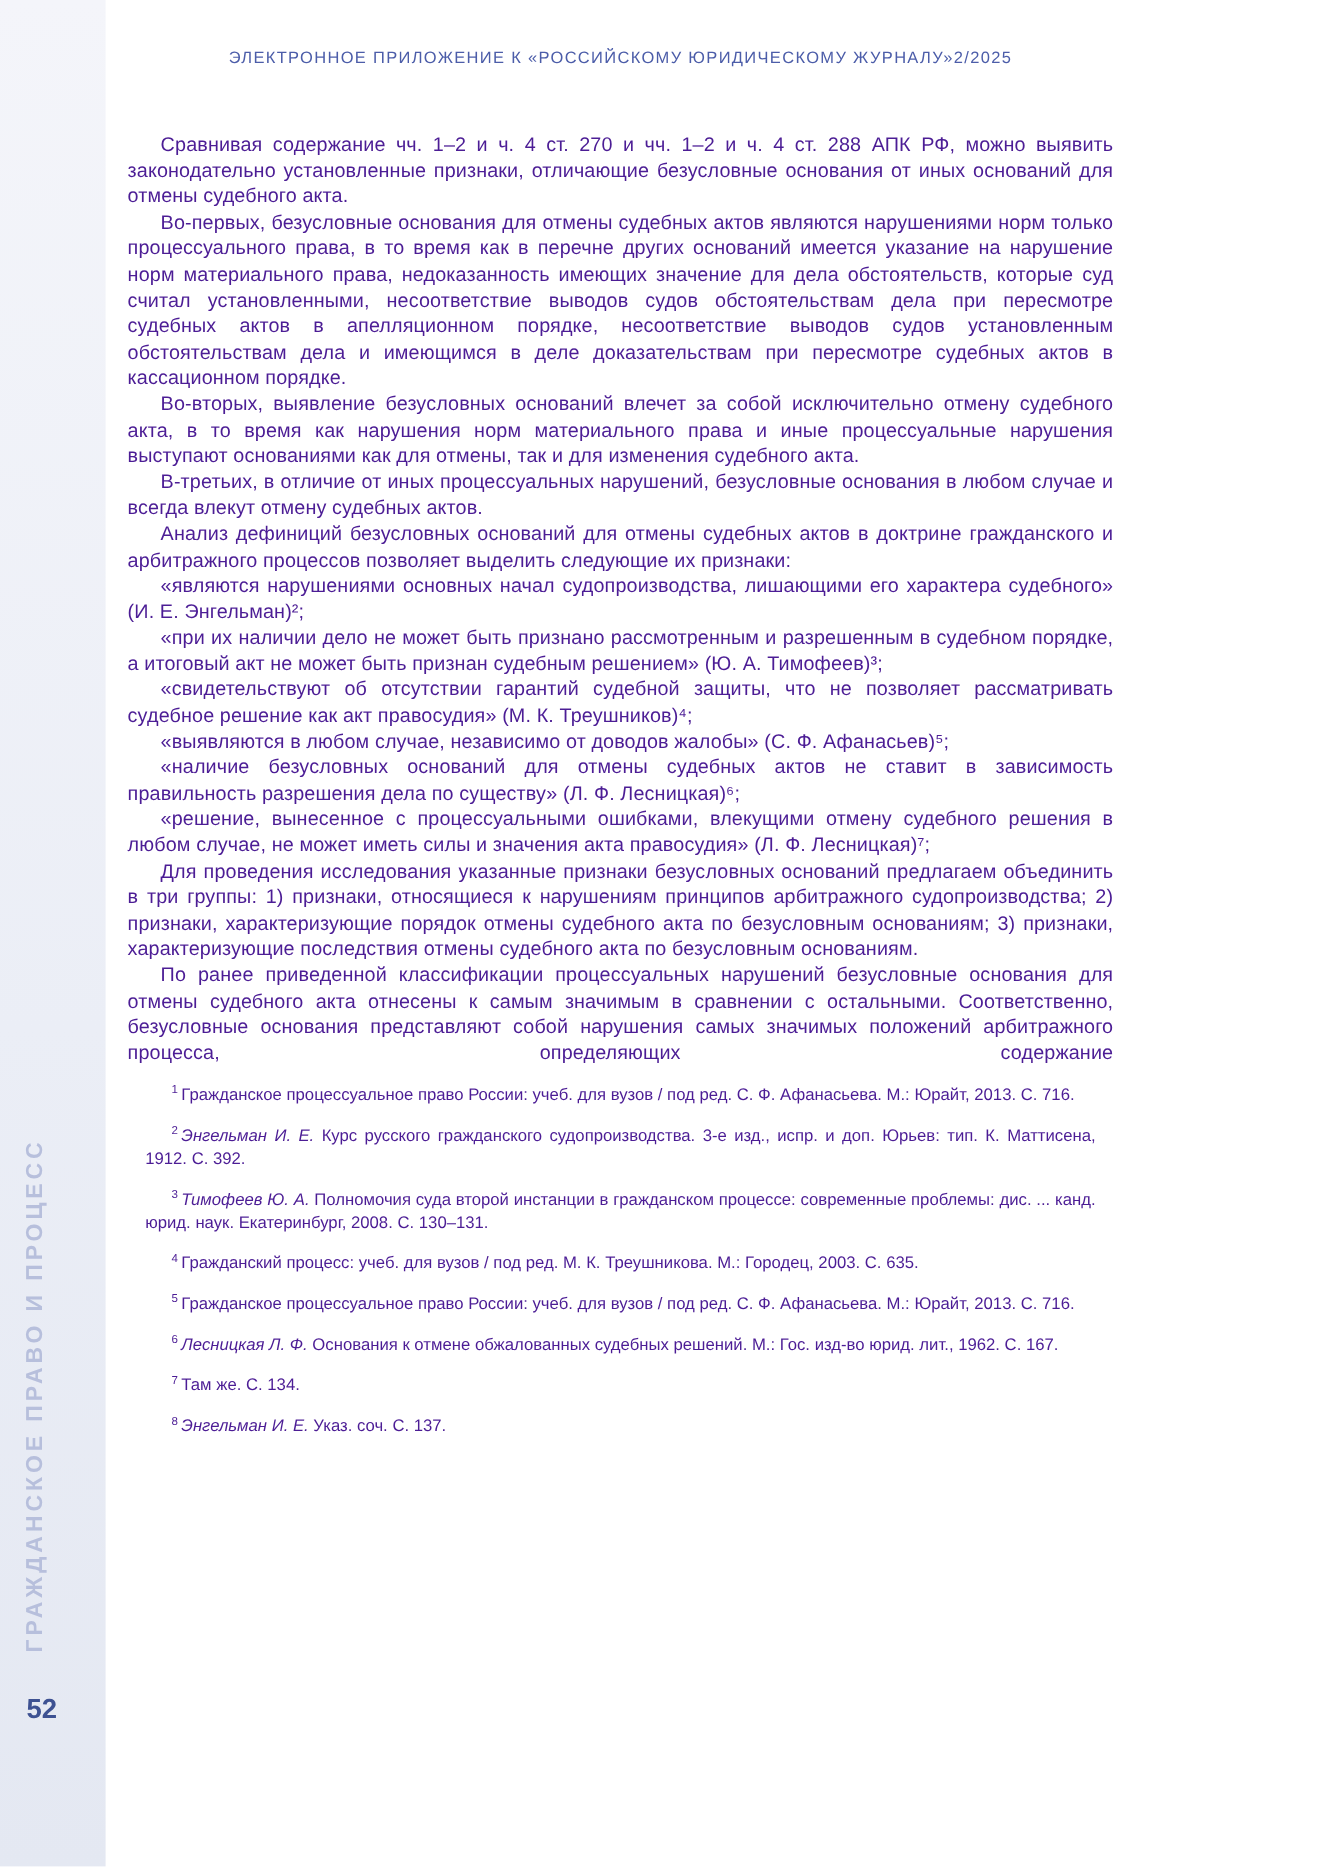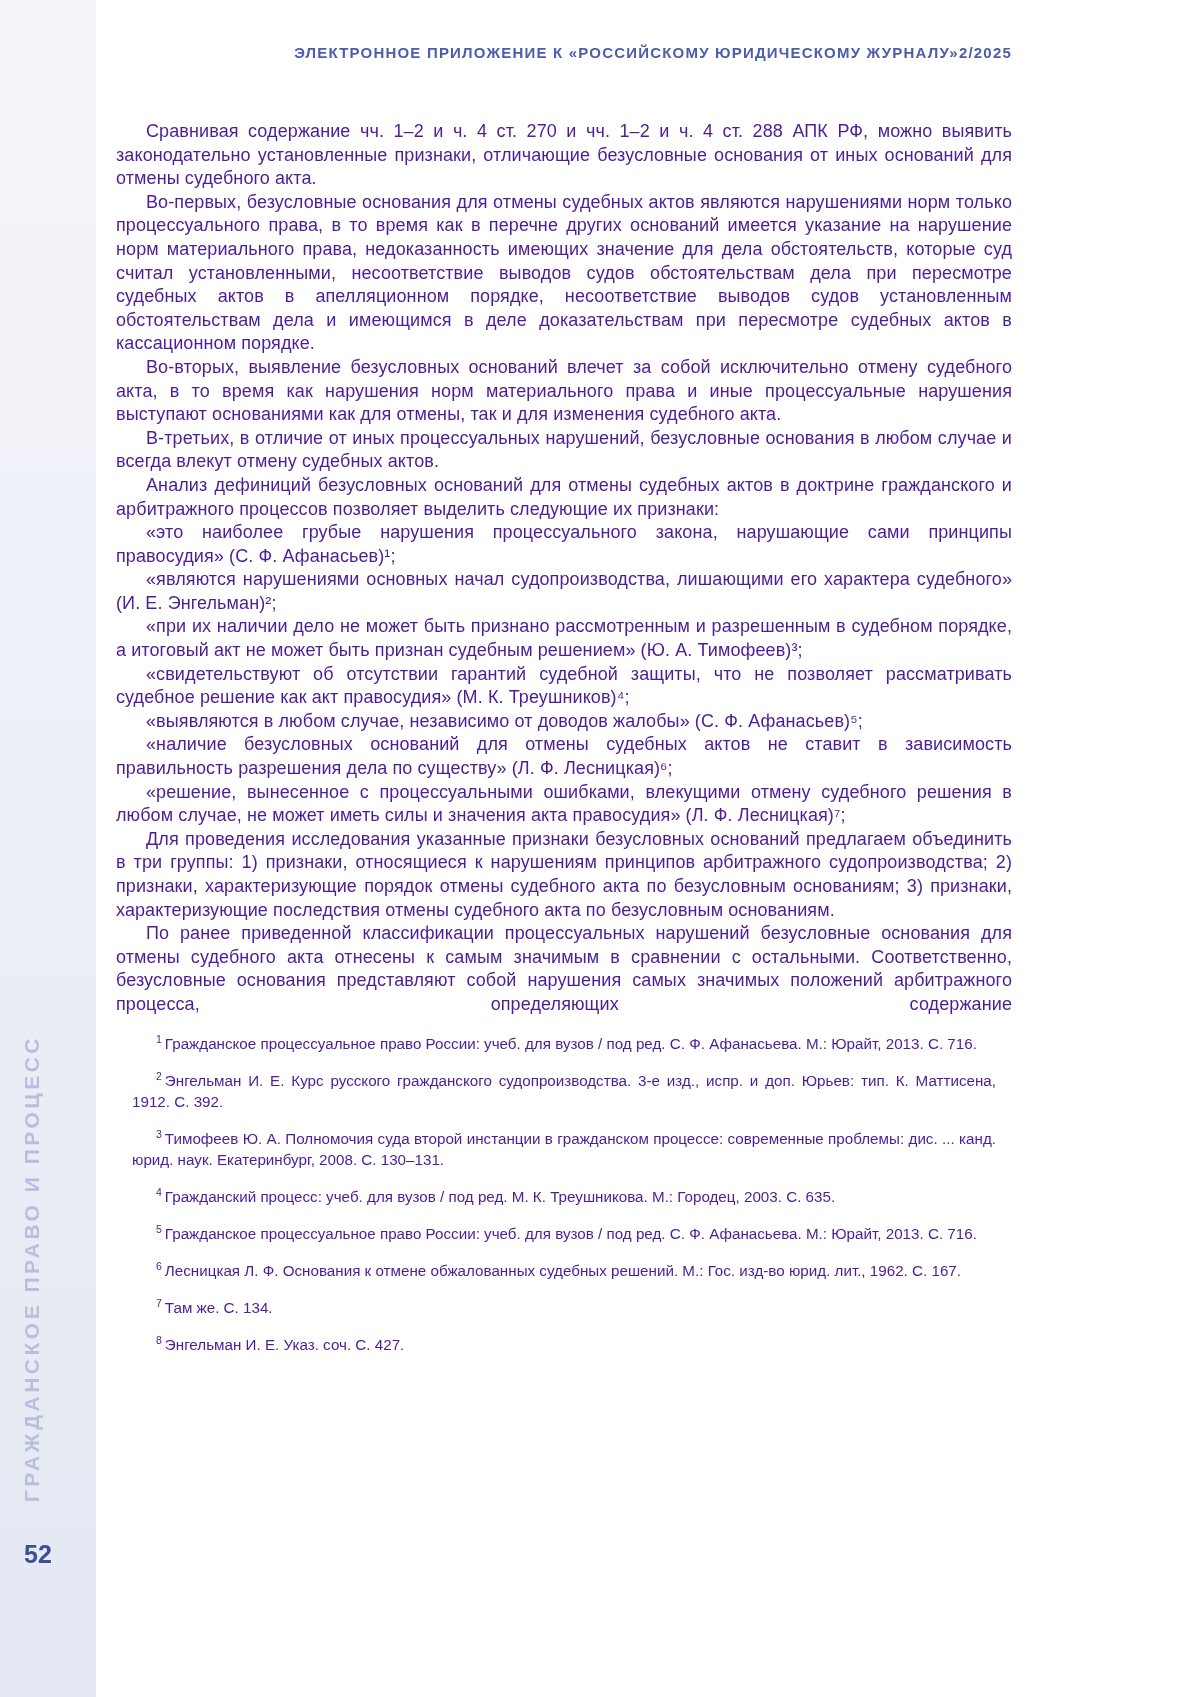--- a/index.html
+++ b/index.html
@@ -36,23 +36,23 @@
     font-size: 25px;
     font-weight: bold;
     color: #3d5192;
   }
   .header {
     position: absolute;
     left: 116px;
     top: 44px;
     width: 896px;
     display: flex;
-    justify-content: flex-end;
+    justify-content: center;
     align-items: baseline;
-    font-weight: bold;
+    font-weight: normal;
     font-size: 15px;
     letter-spacing: 1.2px;
     color: #4c5da9;
     white-space: nowrap;
   }
   .content {
     position: absolute;
     left: 116px;
     top: 120px;
     width: 896px;
@@ -75,21 +75,21 @@
     line-height: 21px;
     text-align: justify;
     text-indent: 24px;
     hyphens: auto;
   }
   .fn-marker {
     font-size: 10.5px;
     margin-right: 3px;
     line-height: 0;
   }
-  .fn-author { }
+  .fn-author { font-style: italic; }
 </style>
 </head>
 <body>
 
 <div class="page">
 
   <div class="sidebar">
     <div class="section-label">ГРАЖДАНСКОЕ ПРАВО И ПРОЦЕСС</div>
     <div class="page-number">52</div>
   </div>
@@ -98,35 +98,34 @@
     <span>ЭЛЕКТРОННОЕ ПРИЛОЖЕНИЕ К «РОССИЙСКОМУ ЮРИДИЧЕСКОМУ ЖУРНАЛУ»</span>
     <span>2/2025</span>
   </div>
 
   <div class="content">
     <p class="body-par">Сравнивая содержание чч. 1–2 и ч. 4 ст. 270 и чч. 1–2 и ч. 4 ст. 288 АПК РФ, можно выявить законодательно установленные признаки, отличающие безусловные основания от иных оснований для отмены судебного акта.</p>
     <p class="body-par">Во-первых, безусловные основания для отмены судебных актов являются нарушениями норм только процессуального права, в то время как в перечне других оснований имеется указание на нарушение норм материального права, недоказанность имеющих значение для дела обстоятельств, которые суд считал установленными, несоответствие выводов судов обстоятельствам дела при пересмотре судебных актов в апелляционном порядке, несоответствие выводов судов установленным обстоятельствам дела и имеющимся в деле доказательствам при пересмотре судебных актов в кассационном порядке.</p>
     <p class="body-par">Во-вторых, выявление безусловных оснований влечет за собой исключительно отмену судебного акта, в то время как нарушения норм материального права и иные процессуальные нарушения выступают основаниями как для отмены, так и для изменения судебного акта.</p>
     <p class="body-par">В-третьих, в отличие от иных процессуальных нарушений, безусловные основания в любом случае и всегда влекут отмену судебных актов.</p>
     <p class="body-par">Анализ дефиниций безусловных оснований для отмены судебных актов в доктрине гражданского и арбитражного процессов позволяет выделить следующие их признаки:</p>
-    <p class="body-par">«это наиболее грубые нарушения процессуального закона, нарушающие сами принципы правосудия» (С. Ф. Афанасьев)¹;</p>
     <p class="body-par">«являются нарушениями основных начал судопроизводства, лишающими его характера судебного» (И. Е. Энгельман)²;</p>
     <p class="body-par">«при их наличии дело не может быть признано рассмотренным и разрешенным в судебном порядке, а итоговый акт не может быть признан судебным решением» (Ю. А. Тимофеев)³;</p>
     <p class="body-par">«свидетельствуют об отсутствии гарантий судебной защиты, что не позволяет рассматривать судебное решение как акт правосудия» (М. К. Треушников)⁴;</p>
     <p class="body-par">«выявляются в любом случае, независимо от доводов жалобы» (С. Ф. Афанасьев)⁵;</p>
     <p class="body-par">«наличие безусловных оснований для отмены судебных актов не ставит в зависимость правильность разрешения дела по существу» (Л. Ф. Лесницкая)⁶;</p>
     <p class="body-par">«решение, вынесенное с процессуальными ошибками, влекущими отмену судебного решения в любом случае, не может иметь силы и значения акта правосудия» (Л. Ф. Лесницкая)⁷;</p>
     <p class="body-par">Для проведения исследования указанные признаки безусловных оснований предлагаем объединить в три группы: 1) признаки, относящиеся к нарушениям принципов арбитражного судопроизводства; 2) признаки, характеризующие порядок отмены судебного акта по безусловным основаниям; 3) признаки, характеризующие последствия отмены судебного акта по безусловным основаниям.</p>
     <p class="body-par fill-last">По ранее приведенной классификации процессуальных нарушений безусловные основания для отмены судебного акта отнесены к самым значимым в сравнении с остальными. Соответственно, безусловные основания представляют собой нарушения самых значимых положений арбитражного процесса, определяющих содержание</p>
 
     <div class="footnotes">
       <p class="footnote"><sup class="fn-marker">1</sup><span class="fn-author"></span><span>Гражданское процессуальное право России: учеб. для вузов / под ред. С. Ф. Афанасьева. М.: Юрайт, 2013. С. 716.</span></p>
       <p class="footnote"><sup class="fn-marker">2</sup><span class="fn-author">Энгельман И. Е.</span><span> Курс русского гражданского судопроизводства. 3-е изд., испр. и доп. Юрьев: тип. К. Маттисена, 1912. С. 392.</span></p>
       <p class="footnote"><sup class="fn-marker">3</sup><span class="fn-author">Тимофеев Ю. А.</span><span> Полномочия суда второй инстанции в гражданском процессе: современные проблемы: дис. ... канд. юрид. наук. Екатеринбург, 2008. С. 130–131.</span></p>
       <p class="footnote"><sup class="fn-marker">4</sup><span class="fn-author"></span><span>Гражданский процесс: учеб. для вузов / под ред. М. К. Треушникова. М.: Городец, 2003. С. 635.</span></p>
       <p class="footnote"><sup class="fn-marker">5</sup><span class="fn-author"></span><span>Гражданское процессуальное право России: учеб. для вузов / под ред. С. Ф. Афанасьева. М.: Юрайт, 2013. С. 716.</span></p>
       <p class="footnote"><sup class="fn-marker">6</sup><span class="fn-author">Лесницкая Л. Ф.</span><span> Основания к отмене обжалованных судебных решений. М.: Гос. изд-во юрид. лит., 1962. С. 167.</span></p>
       <p class="footnote"><sup class="fn-marker">7</sup><span class="fn-author"></span><span>Там же. С. 134.</span></p>
-      <p class="footnote"><sup class="fn-marker">8</sup><span class="fn-author">Энгельман И. Е.</span><span> Указ. соч. С. 427.</span></p>
+      <p class="footnote"><sup class="fn-marker">8</sup><span class="fn-author">Энгельман И. Е.</span><span> Указ. соч. С. 137.</span></p>
     </div>
   </div>
 
 </div>
 
 </body></html>

